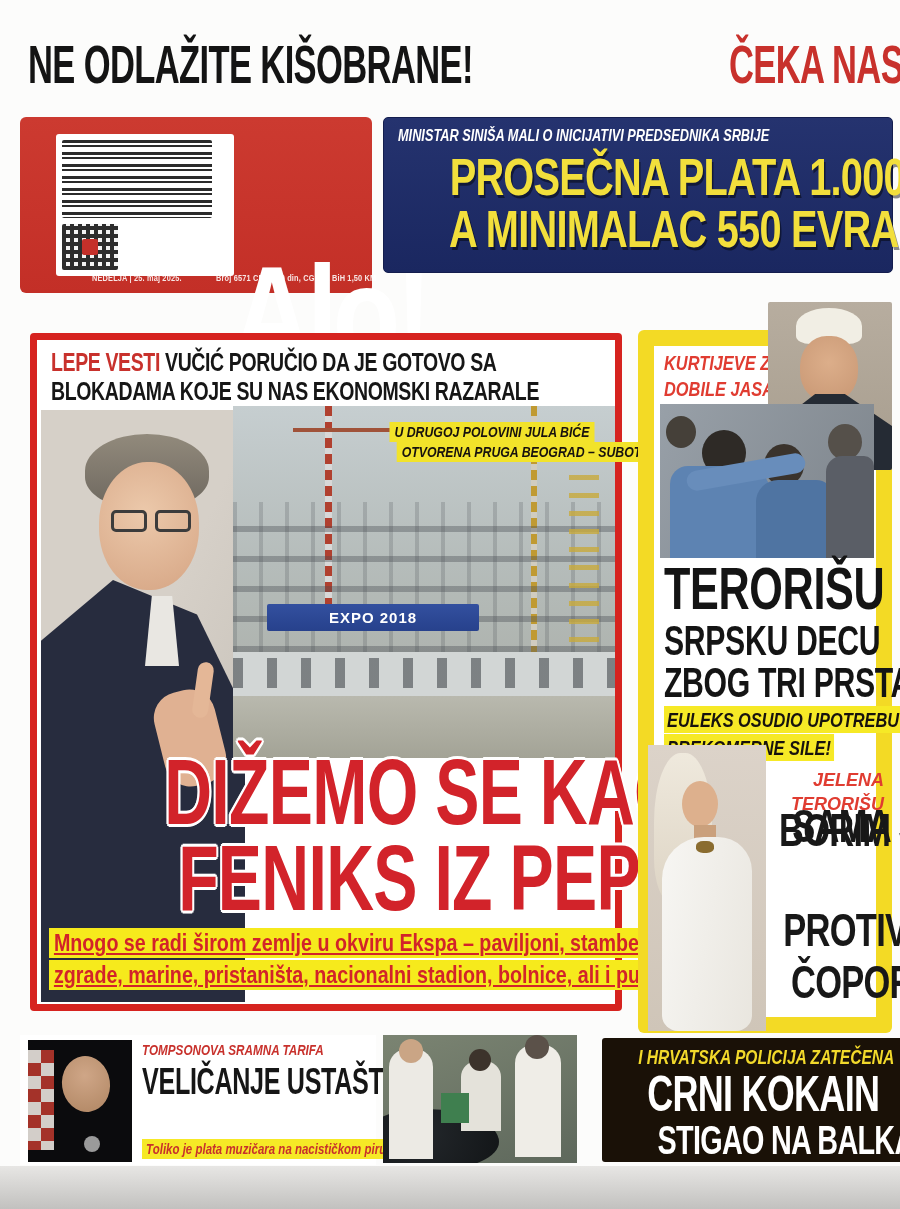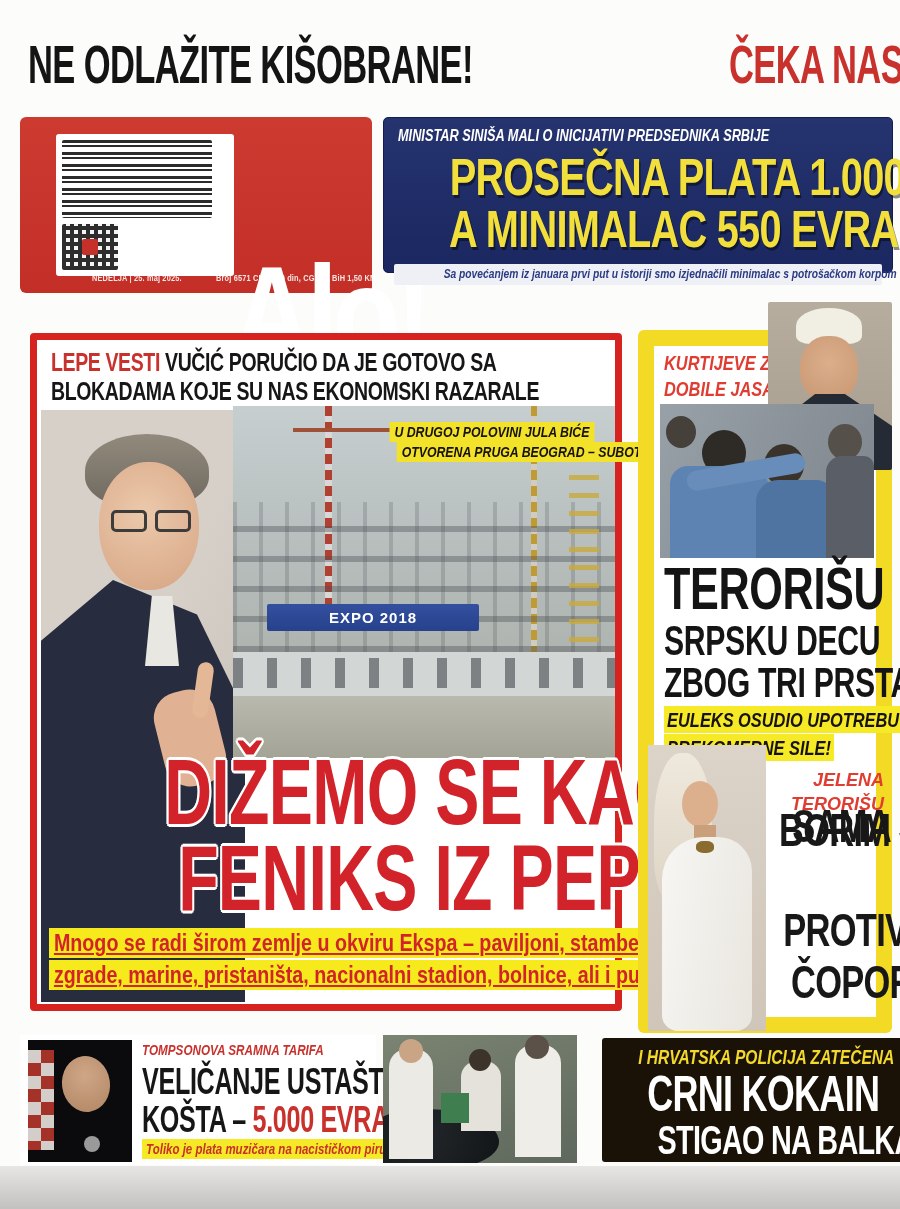--- a/index.html
+++ b/index.html
@@ -166,21 +166,20 @@
     </div>
     <div class="abs logo">Alo!</div>
     <div class="abs mh-small mh-date"><span class="cx s82">NEDELJA | 25. maj 2025.</span></div>
     <div class="abs mh-small mh-issue"><span class="cx s82">Broj 6571 CENA 60 din, CG 1 €, BiH 1,50 KM</span></div>
   </div>
 
   <div class="abs lead-box">
     <div class="abs lead-kicker"><span class="cx s75">MINISTAR SINIŠA MALI O INICIJATIVI PREDSEDNIKA SRBIJE</span></div>
     <div class="abs lead-title lead-t1"><span class="cx cc s78">PROSEČNA PLATA 1.000,</span></div>
     <div class="abs lead-title lead-t2"><span class="cx cc s78">A MINIMALAC 550 EVRA!</span></div>
-    <div class="abs lead-footer"><span class="cx cc s82">Sa povećanjem iz januara prvi put u istoriji smo izjednačili minimalac s potrošačkom korpom</span></div>
   </div>
 
   <div class="abs main-box">
     <div class="abs main-kicker mk2">
       <span class="cx s75 mk-black">BLOKADAMA KOJE SU NAS EKONOMSKI RAZARALE</span>
     </div>
     <div class="abs main-kicker mk1">
       <span class="cx s75"><span class="mk-red">LEPE VESTI</span>
       <span class="mk-black">VUČIĆ PORUČIO DA JE GOTOVO SA</span></span>
     </div>
@@ -270,23 +269,20 @@
   <div class="abs jk-title jt4"><span class="cx s75" style="transform-origin:100% 60%;">ČOPORA</span></div>
 
   <div class="abs thompson-card">
     <div class="thompson-photo">
       <div class="t-checker"></div>
       <div class="t-face"></div>
       <div class="t-medal"></div>
     </div>
     <div class="abs th-kicker"><span class="cx s78">TOMPSONOVA SRAMNA TARIFA</span></div>
     <div class="abs th-t1"><span class="cx s68">VELIČANJE USTAŠTVA</span></div>
-    <div class="abs th-t2">
-      <span class="cx s68"><span class="blk">KOŠTA – </span><span class="red">5.000 EVRA</span></span>
-    </div>
     <div class="abs th-footer"><span class="cx s82">Toliko je plata muzičara na nacističkom piru</span></div>
   </div>
 
   <div class="abs cocaine-photo">
     <div class="f-pile"></div>
     <div class="f1"></div>
       <div class="f2"></div>
       <div class="f3"></div>
     <div class="fh1"></div>
       <div class="fh2"></div>

